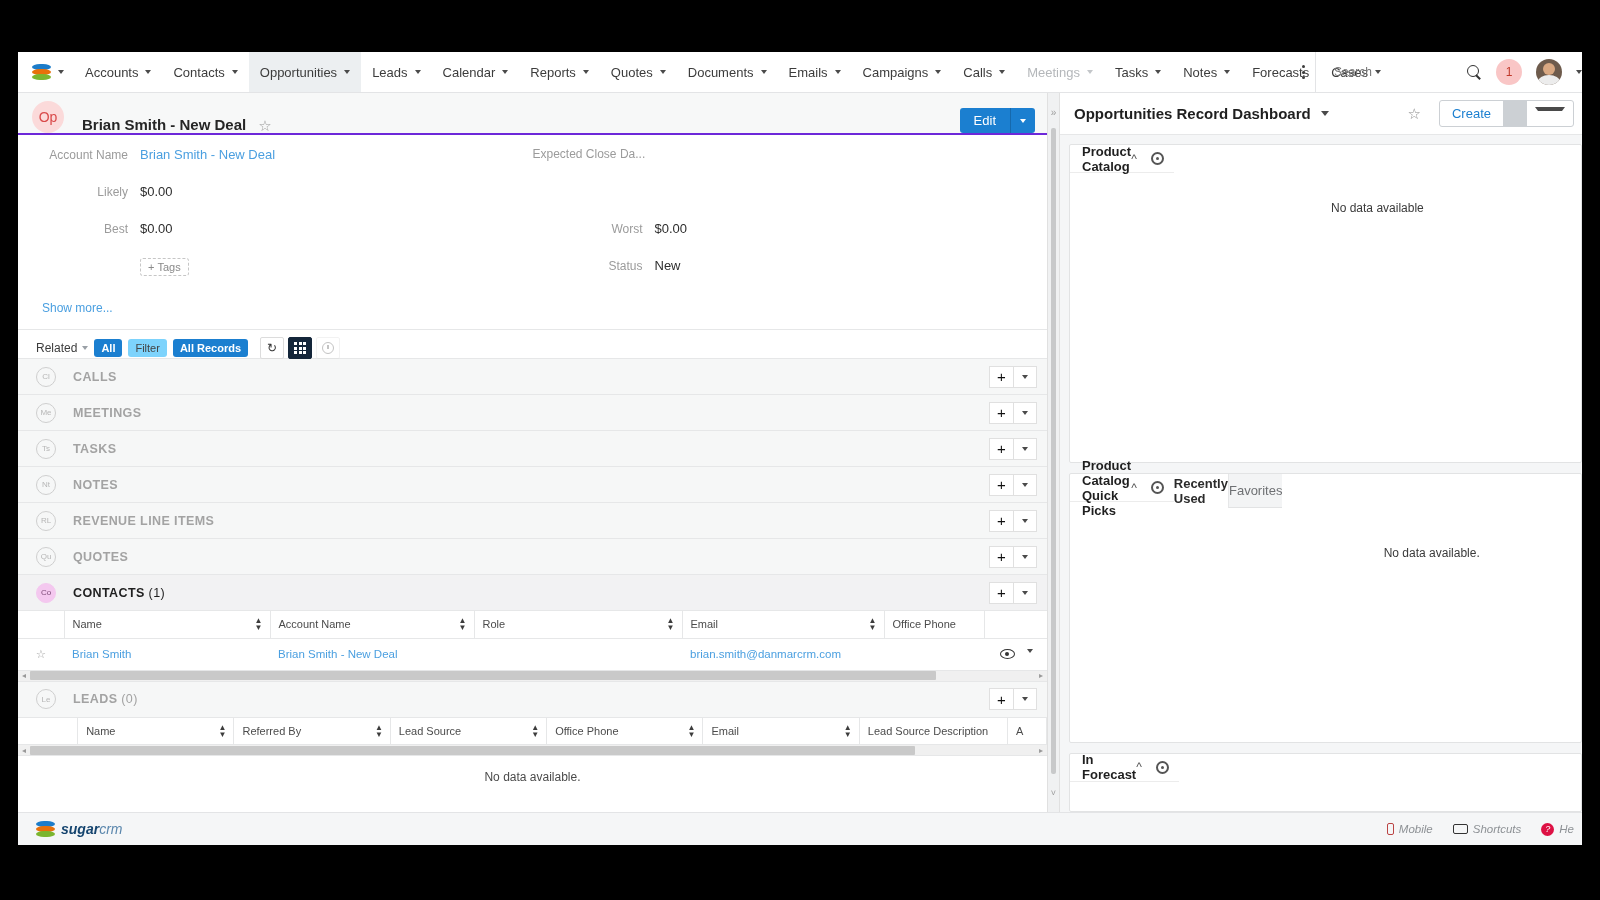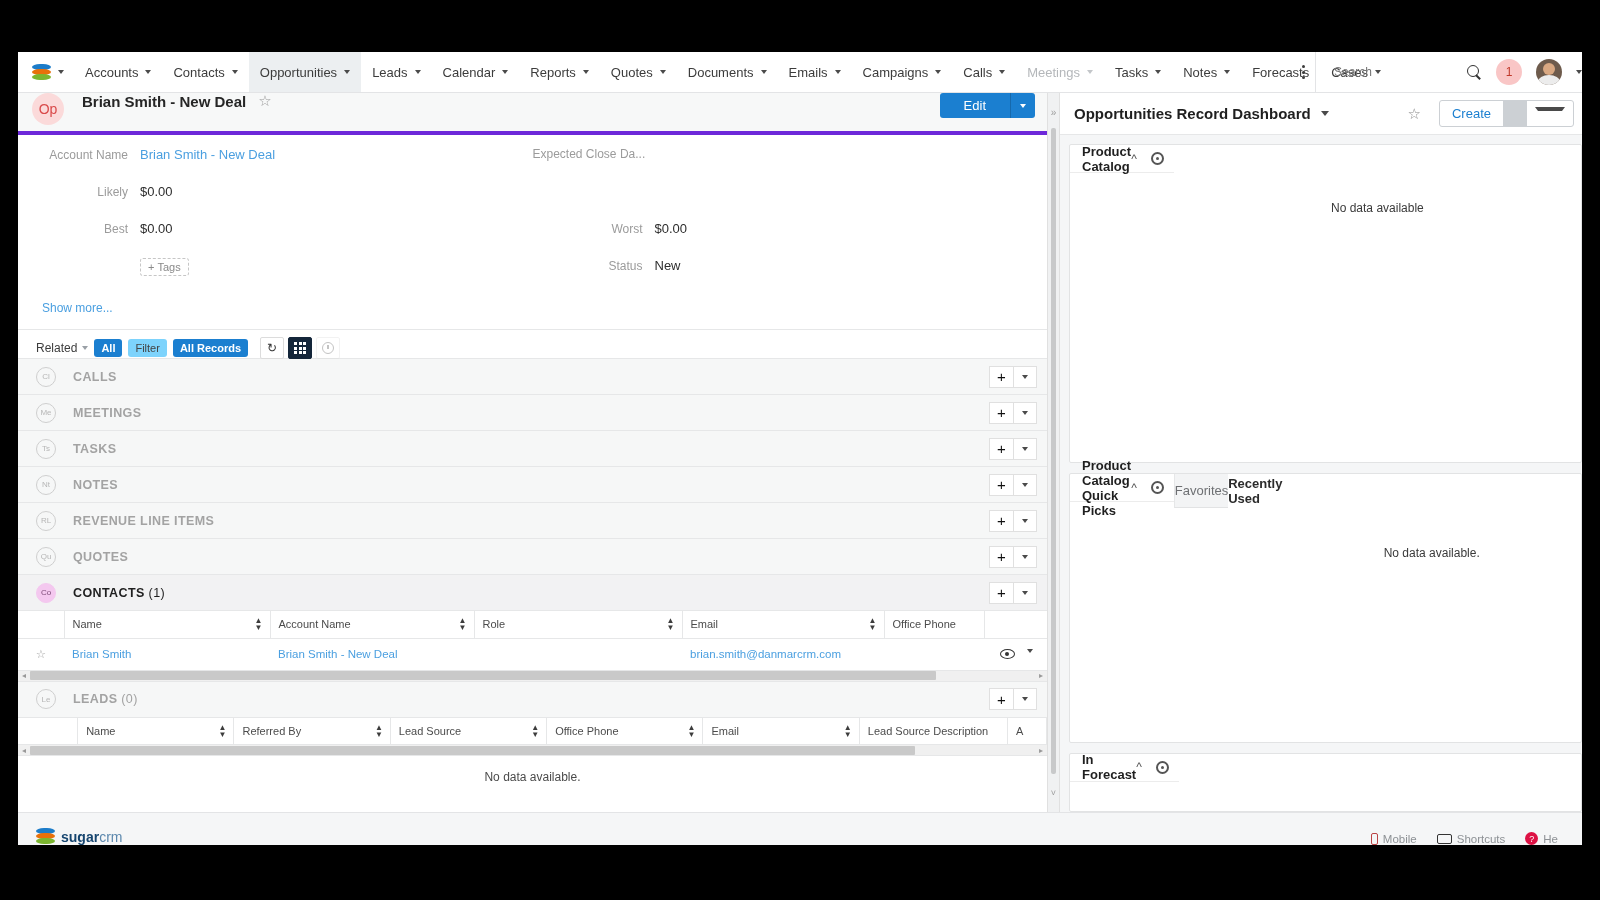--- a/index.html
+++ b/index.html
@@ -123,42 +123,42 @@
     display: flex; flex-direction: column;
     border-right: 1px solid #e0e0e0;
     min-height: 0;
     position: relative;
   }
 
   
   .rec-header {
     height: 42px; flex: 0 0 42px;
     background: #f7f8f8;
-    border-bottom: 4px solid #6d28d9;
-    display: flex; align-items: flex-start;
+    border-bottom: 2px solid #6d28d9;
+    display: flex; align-items: flex-end;
     padding: 0 12px 0 14px;
   }
   .rec-avatar {
     width: 32px; height: 32px; border-radius: 50%;
     background: #fbdada; color: #d94a4a;
     display: flex; align-items: center; justify-content: center;
     font-size: 14px;
   }
   .rec-title {
     font-size: 15px; font-weight: bold; color: #262626;
     margin-left: 18px;
   }
   .star {
     font-size: 15px; color: #9b9b9b; margin-left: 12px; cursor: pointer;
     line-height: 1;
   }
   .btn-edit-wrap { margin-left: auto; display: flex; }
   .btn-edit {
     background: #1b7fd0; color: #fff; border: none;
-    font-size: 13px; padding: 5px 24px;
+    font-size: 13px; padding: 5px 14px;
     border-radius: 3px 0 0 3px; cursor: pointer;
     font-family: "Liberation Sans", sans-serif;
   }
   .btn-edit-caret {
     background: #1b7fd0; border: none; border-left: 1px solid #1669ac;
     padding: 5px 9px; border-radius: 0 3px 3px 0; cursor: pointer;
     display: flex; align-items: center;
   }
 
   
@@ -363,21 +363,21 @@
     flex: 1; display: flex; align-items: center; justify-content: center;
     font-size: 13px; cursor: pointer;
   }
   .qp-tab.on { background: #fff; font-weight: bold; color: #2b2b2b; border-bottom: 1px solid #fff; }
   .qp-tab.off { background: #f3f4f5; color: #6e7073; border-left: 1px solid #e6e7e8; border-bottom: 1px solid #e2e3e4; }
 
   
   .footer {
     height: 33px; flex: 0 0 33px; background: #f5f6f7;
     border-top: 1px solid #e3e4e6;
-    display: flex; align-items: flex-end; padding: 0 24px 0 18px;
+    display: flex; align-items: center; padding: 0 8px 0 18px; font-style: italic;
   }
   .foot-logo { display: flex; align-items: center; gap: 6px; }
   .foot-word { font-size: 14px; color: #1c4b7c; }
   .foot-word b { color: #16456f; }
   .foot-word span.lt { color: #5b87ad; }
   .foot-right { margin-left: auto; display: flex; align-items: center; gap: 20px; }
   .foot-link { display: flex; align-items: center; gap: 5px; font-size: 11.5px; color: #8d9195; cursor: pointer; }
   .ic-mobile { width: 7px; height: 12px; border: 1.4px solid #b44; border-radius: 2px; }
   .ic-kbd { width: 15px; height: 10px; border: 1.4px solid #333; border-radius: 2px; }
   .ic-help {
@@ -781,22 +781,22 @@
 
         <div class="dashlet" style="height:272px;">
           <div class="dashlet-head">
             <span class="dashlet-title">Product Catalog Quick Picks</span>
             <span class="dashlet-tools">
               <span class="chev-up">^</span>
               <span class="gear"></span>
             </span>
           </div>
           <div class="qp-tabs">
+            <div class="qp-tab on">Recently Used</div>
             <div class="qp-tab off">Favorites</div>
-            <div class="qp-tab on">Recently Used</div>
           </div>
           <div class="dashlet-body" style="padding-top:72px;">
             <span>No data available.</span>
           </div>
         </div>
 
         <div class="dashlet" style="height:60px;">
           <div class="dashlet-head">
             <span class="dashlet-title">In Forecast</span>
             <span class="dashlet-tools">

